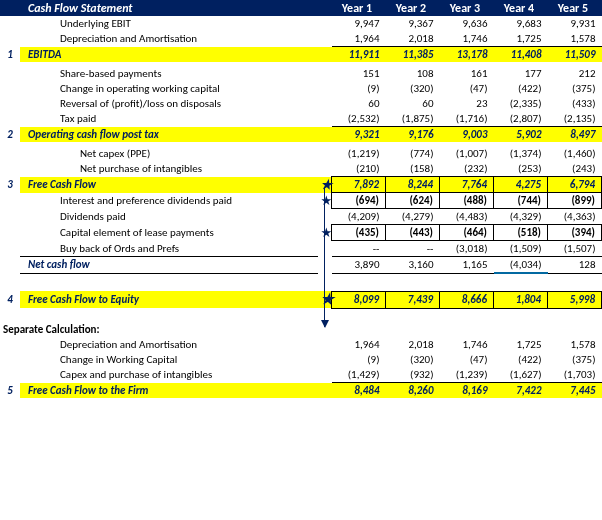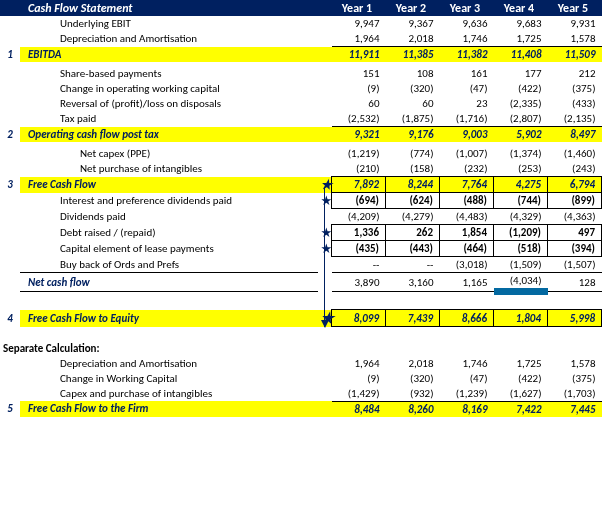--- a/index.html
+++ b/index.html
@@ -106,21 +106,21 @@
     <td class="num">1,746</td>
     <td class="num">1,725</td>
     <td class="num">1,578</td>
   </tr>
   <tr class="hl topline bold">
     <td class="idcell">1</td>
     <td class="label">EBITDA</td>
         <td></td>
     <td class="num">11,911</td>
     <td class="num">11,385</td>
-    <td class="num">11,382</td>
+    <td class="num">13,178</td>
     <td class="num">11,408</td>
     <td class="num">11,509</td>
   </tr>
   <tr>
         <td class="sep" colspan="8"></td>
       </tr>
 
   <tr>
         <td></td>
         <td class="indent1">Share-based payments</td>
@@ -223,30 +223,20 @@
         <td></td>
         <td class="indent1">Dividends paid</td>
         <td></td>
     <td class="num">(4,209)</td>
         <td class="num">(4,279)</td>
         <td class="num">(4,483)</td>
         <td class="num">(4,329)</td>
         <td class="num">(4,363)</td>
       </tr>
 
-  <tr class="box">
-        <td></td>
-        <td class="indent1">Debt raised / (repaid)</td>
-    <td class="starcol"><span class="star">★</span></td>
-    <td class="num">1,336</td>
-        <td class="num">262</td>
-        <td class="num">1,854</td>
-        <td class="num">(1,209)</td>
-        <td class="num">497</td>
-      </tr>
 
   <tr class="box">
         <td></td>
         <td class="indent1">Capital element of lease payments</td>
     <td class="starcol"><span class="star">★</span></td>
     <td class="num">(435)</td>
         <td class="num">(443)</td>
         <td class="num">(464)</td>
         <td class="num">(518)</td>
         <td class="num">(394)</td>
@@ -263,21 +253,21 @@
         <td class="num">(1,507)</td>
       </tr>
 
   <tr class="topline">
         <td></td>
     <td class="label navy" style="border-top:1px solid #000;border-bottom:1px solid #000;">Net cash flow</td>
         <td></td>
     <td class="num" style="border-bottom:1px solid #000;">3,890</td>
     <td class="num" style="border-bottom:1px solid #000;">3,160</td>
     <td class="num" style="border-bottom:1px solid #000;">1,165</td>
-    <td class="num" style="border-bottom:7px solid #0369a1;">(4,034)</td>
+    <td class="num" style="border-bottom:2px solid #0369a1;">(4,034)</td>
     <td class="num" style="border-bottom:1px solid #000;">128</td>
   </tr>
 
   <tr>
         <td style="height:18px" colspan="8"></td>
       </tr>
 
   <tr class="hl box">
     <td class="idcell">4</td>
     <td class="label">Free Cash Flow to Equity</td>

